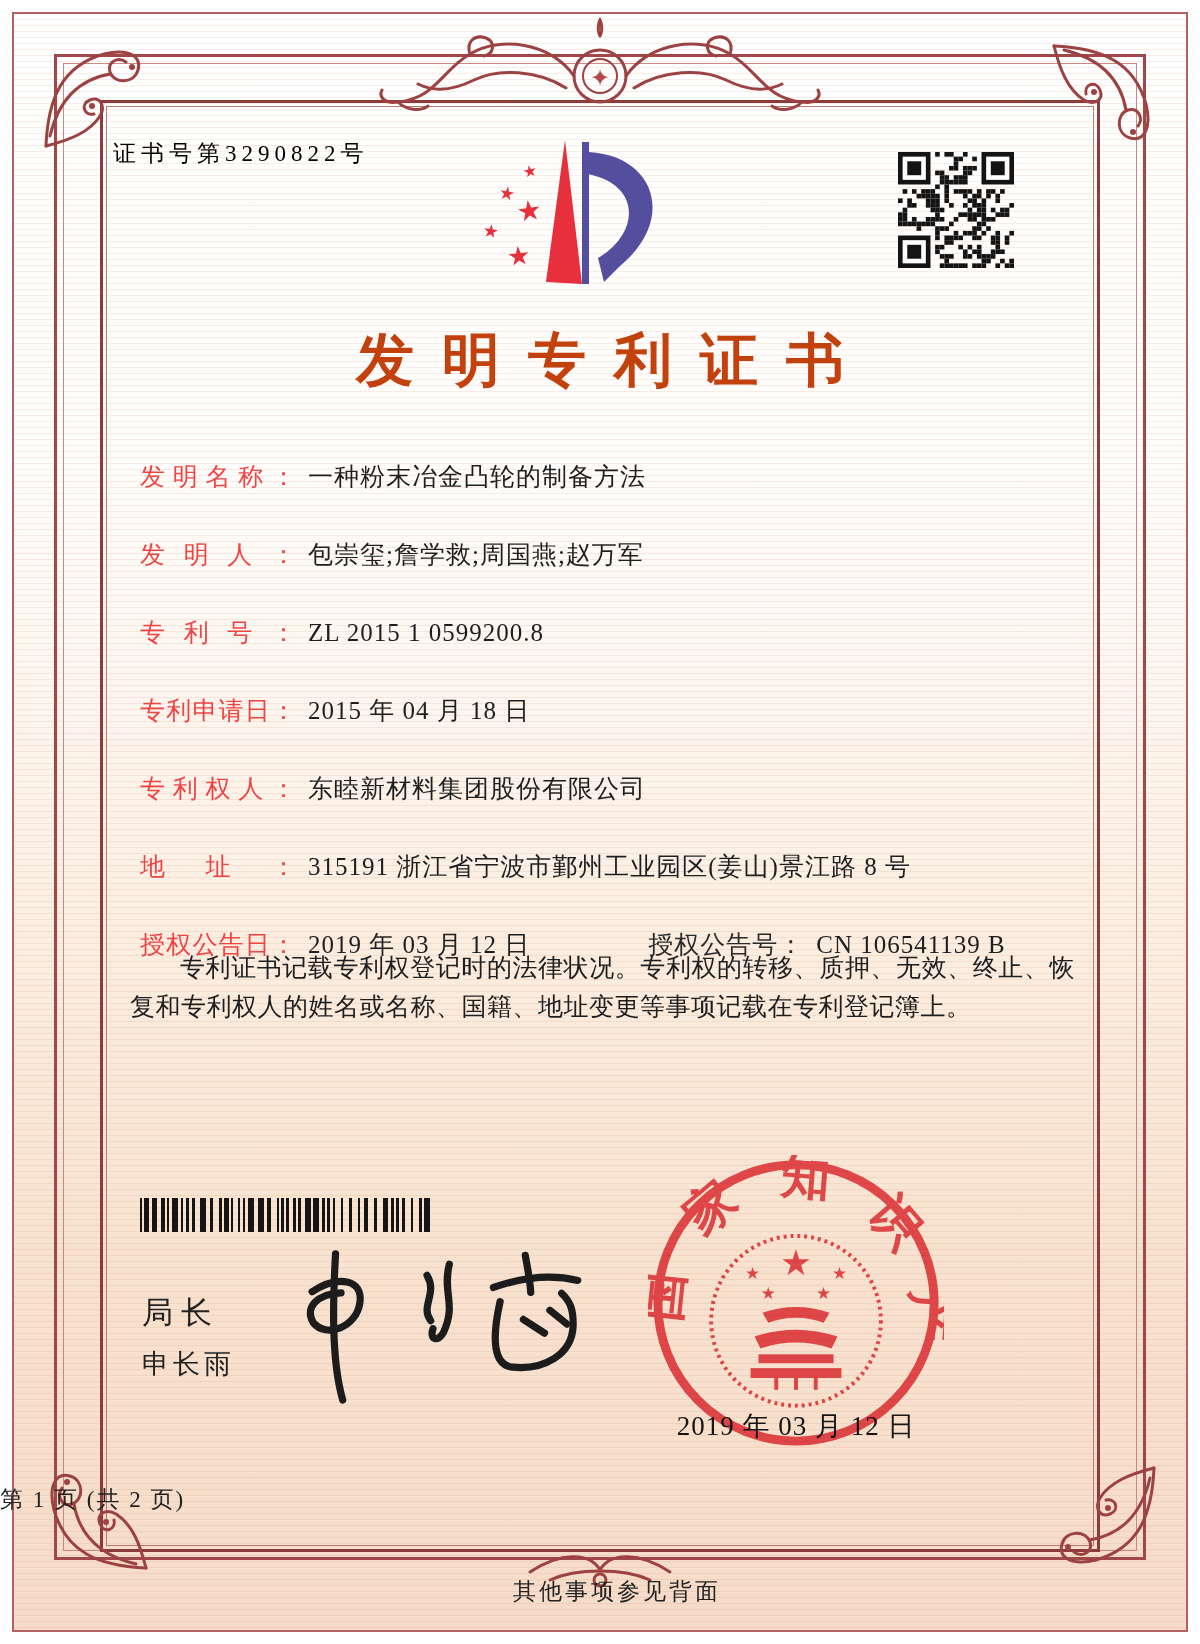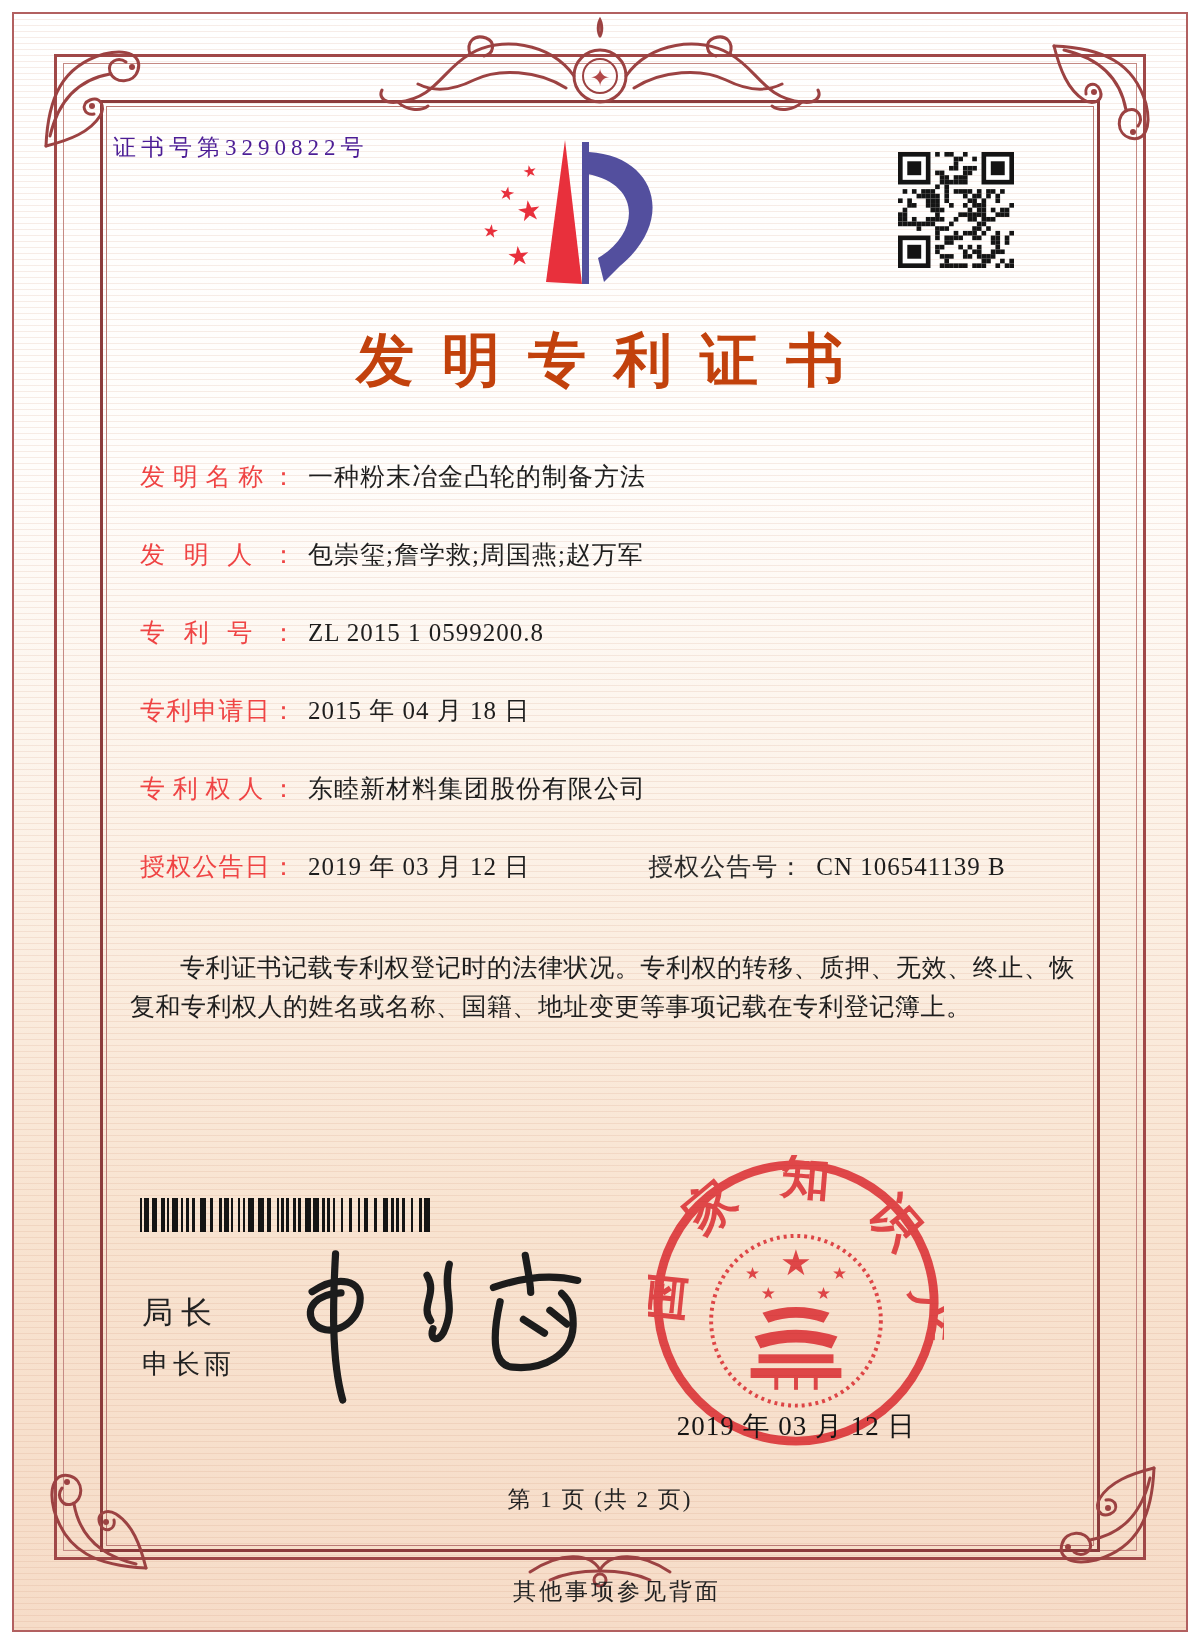--- a/index.html
+++ b/index.html
@@ -27,21 +27,21 @@
   .inner-frame::after{content:"";position:absolute;inset:3px;border:1px solid #bb7a74;}
   .corner{position:absolute;width:112px;height:112px;}
   .corner svg{width:100%;height:100%;}
   .c-tl{left:40px;top:40px;}
   .c-tr{right:40px;top:40px;transform:rotate(90deg);}
   .c-br{right:40px;bottom:70px;transform:rotate(180deg);}
   .c-bl{left:40px;bottom:70px;transform:rotate(270deg);}
   .crest{position:absolute;left:370px;top:14px;width:460px;height:112px;}
   .bottom-orn{position:absolute;left:520px;bottom:44px;width:160px;height:56px;}
 
-  .cert-no{position:absolute;left:113px;top:132px;font-size:23px;letter-spacing:5px;color:#4c1d95;}
+  .cert-no{position:absolute;left:113px;top:138px;font-size:23px;letter-spacing:5px;color:#000000;}
   .logo{position:absolute;left:468px;top:132px;width:224px;height:172px;}
   .qr{position:absolute;left:898px;top:152px;width:116px;height:116px;}
   .title{
     position:absolute;left:0;right:0;top:322px;margin:0;
     text-align:center;font-size:58px;font-weight:700;
     letter-spacing:28px;text-indent:28px;color:#c2410c;
     font-family:"Liberation Serif", serif;
   }
   .fields{position:absolute;left:140px;top:460px;width:935px;}
   .field-row{display:flex;align-items:baseline;margin-bottom:45px;font-size:25px;white-space:nowrap;}
@@ -49,21 +49,21 @@
   .f-value{margin-left:12px;letter-spacing:1px;color:#1e1e1e;}
   .f-label2{margin-left:118px;letter-spacing:1px;color:#2a2a2a;}
   .paragraphs{position:absolute;left:130px;top:948px;width:945px;font-size:25px;line-height:39px;text-align:justify;color:#1e1e1e;}
   .paragraphs p{margin:0;text-indent:2em;letter-spacing:0.5px;}
   .barcode{position:absolute;left:140px;top:1198px;width:292px;height:34px;}
   .director-label{position:absolute;left:142px;top:1292px;font-size:31px;letter-spacing:8px;font-family:"Liberation Sans", sans-serif;color:#222;}
   .director-name{position:absolute;left:142px;top:1346px;font-size:27px;letter-spacing:4px;font-family:"Liberation Sans", sans-serif;color:#222;}
   .signature{position:absolute;left:282px;top:1240px;width:310px;height:170px;transform:rotate(-2deg);}
   .seal{position:absolute;left:648px;top:1155px;width:296px;height:296px;mix-blend-mode:multiply;}
   .seal-date{position:absolute;left:660px;top:1408px;width:272px;text-align:center;font-size:27px;color:#151515;letter-spacing:1px;}
-  .page-info{position:absolute;left:0;right:0;top:1484px;text-align:center;font-size:23px;letter-spacing:2px;color:#222;}
+  .page-info{position:absolute;left:0;right:0;top:1484px;font-size:23px;letter-spacing:2px;color:#222;}
   .back-note{position:absolute;left:0;right:0;top:1576px;text-align:center;font-size:23px;letter-spacing:3px;color:#222;padding-left:34px;}
 </style>
 </head>
 <body>
 
 <div class="page">
   <div class="texture"></div>
   <div class="outer-line"></div>
   <div class="ornate-band"></div>
   <div class="inner-frame"></div>
@@ -365,20 +365,24 @@
     </div>
     <div class="field-row">
       <span class="f-label">专利申请日：</span>
       <span class="f-value">2015 年 04 月 18 日</span>
     </div>
     <div class="field-row">
       <span class="f-label">专利权人：</span>
       <span class="f-value">东睦新材料集团股份有限公司</span>
     </div>
     <div class="field-row">
+      <span class="f-label">地址：</span>
+      <span class="f-value">315191 浙江省宁波市鄞州工业园区(姜山)景江路 8 号</span>
+    </div>
+    <div class="field-row">
       <span class="f-label">授权公告日：</span>
       <span class="f-value">2019 年 03 月 12 日</span>
       <span class="f-label2">授权公告号：</span>
       <span class="f-value">CN 106541139 B</span>
     </div>
   </div>
 
   <div class="paragraphs">
     <p>专利证书记载专利权登记时的法律状况。专利权的转移、质押、无效、终止、恢复和专利权人的姓名或名称、国籍、地址变更等事项记载在专利登记簿上。</p>
   </div>

